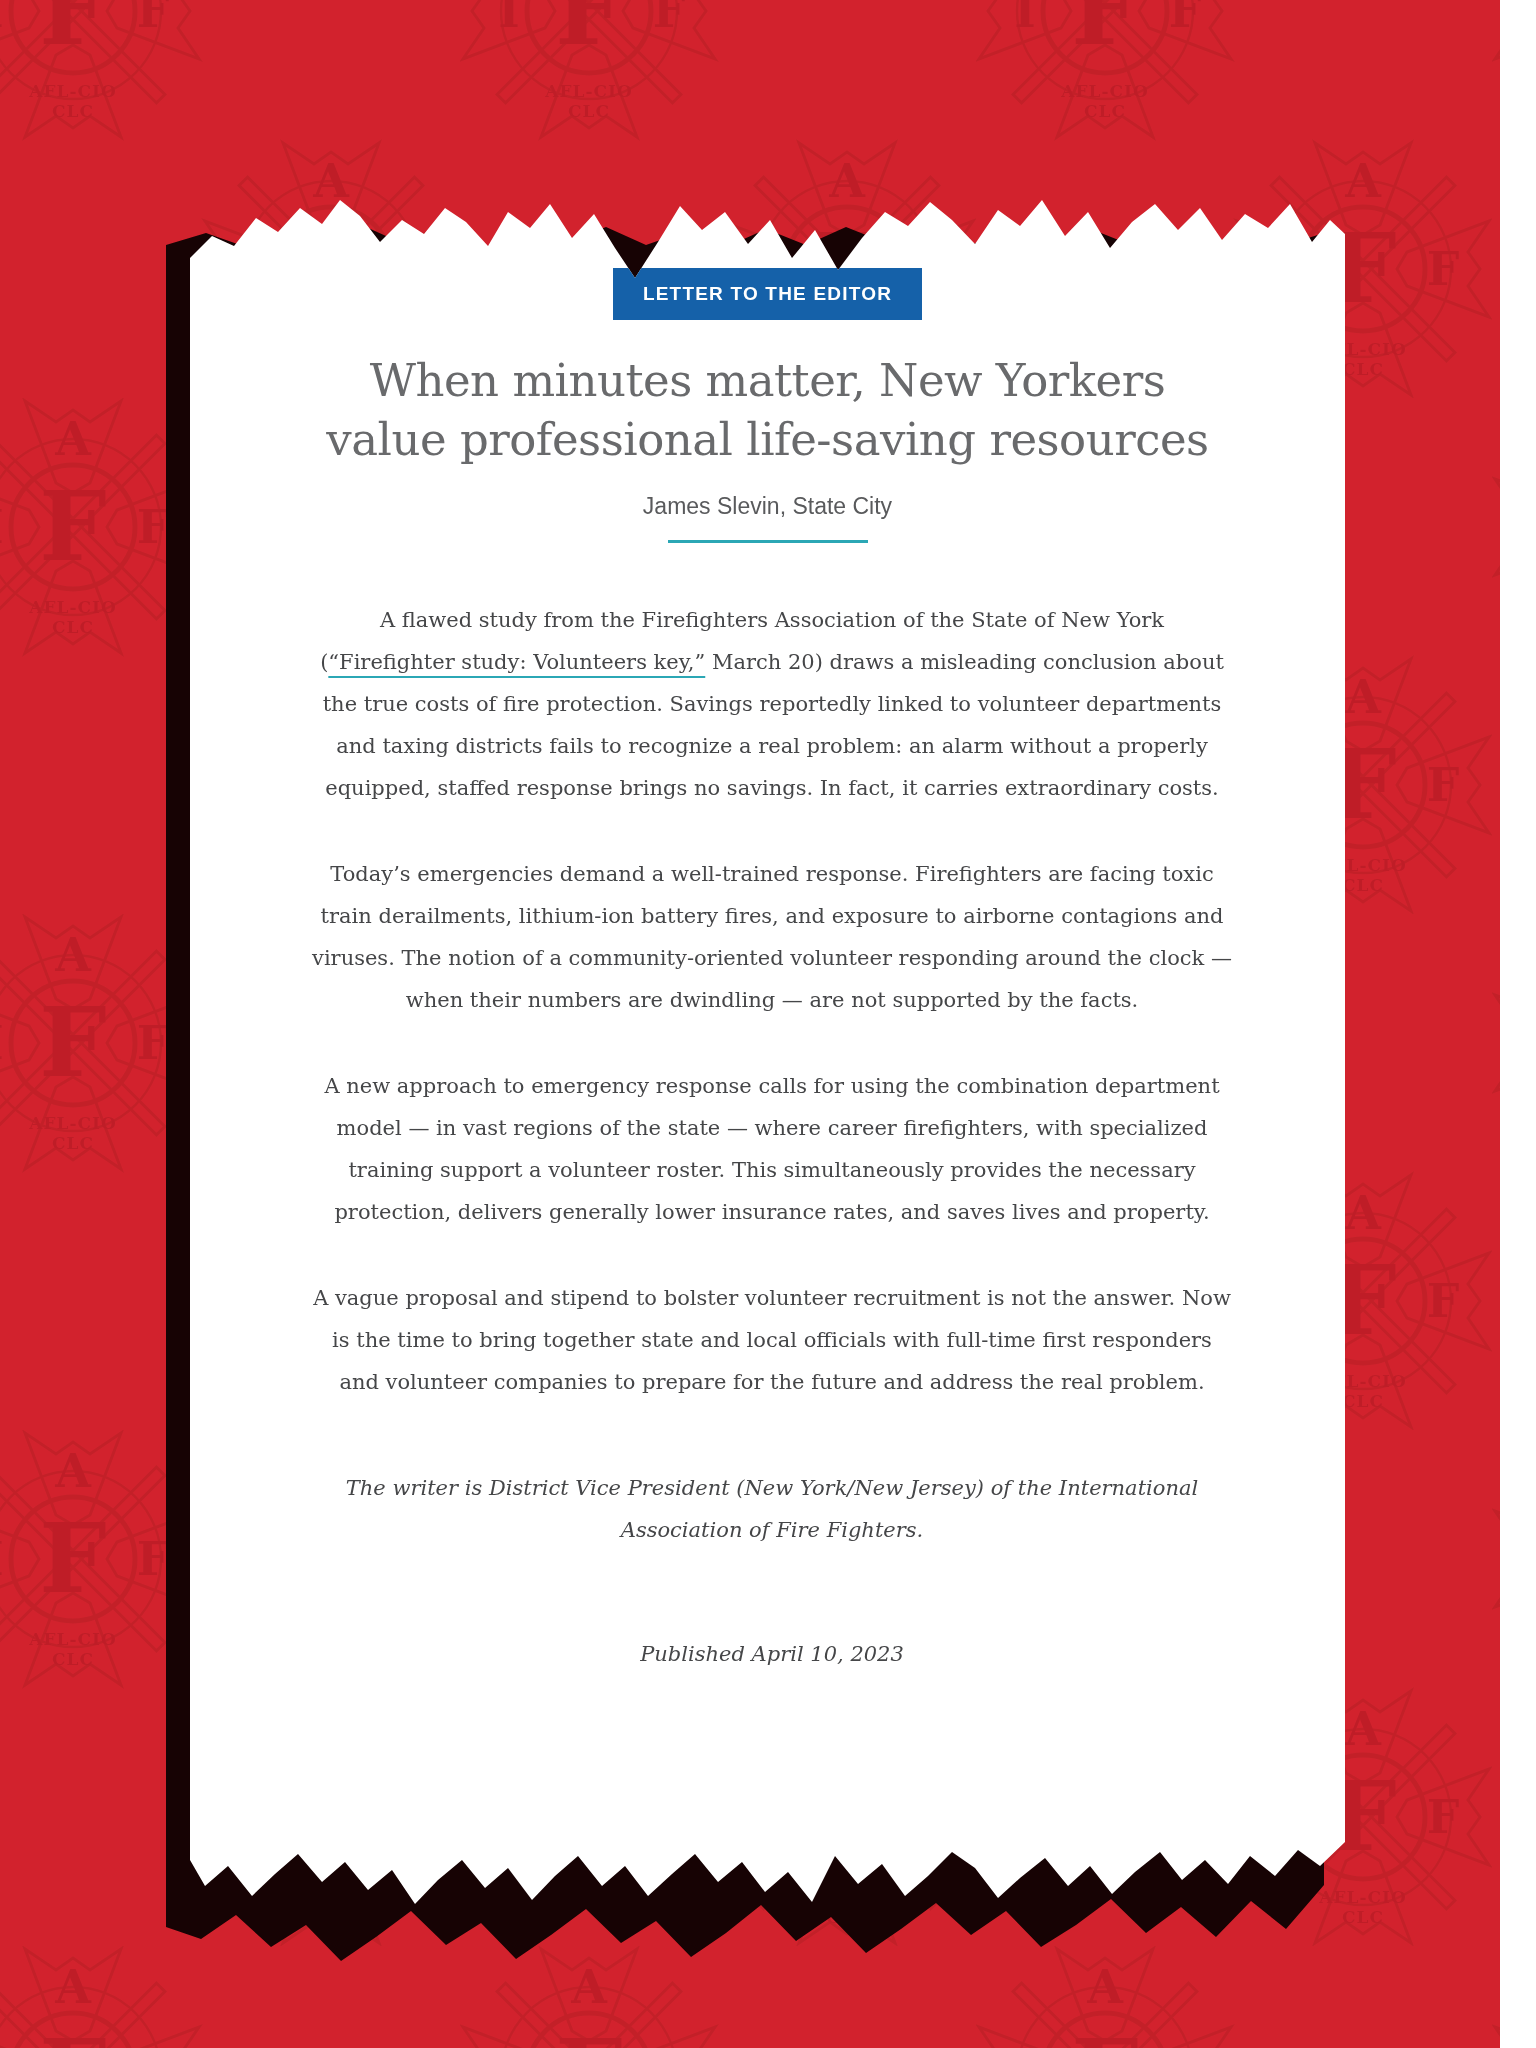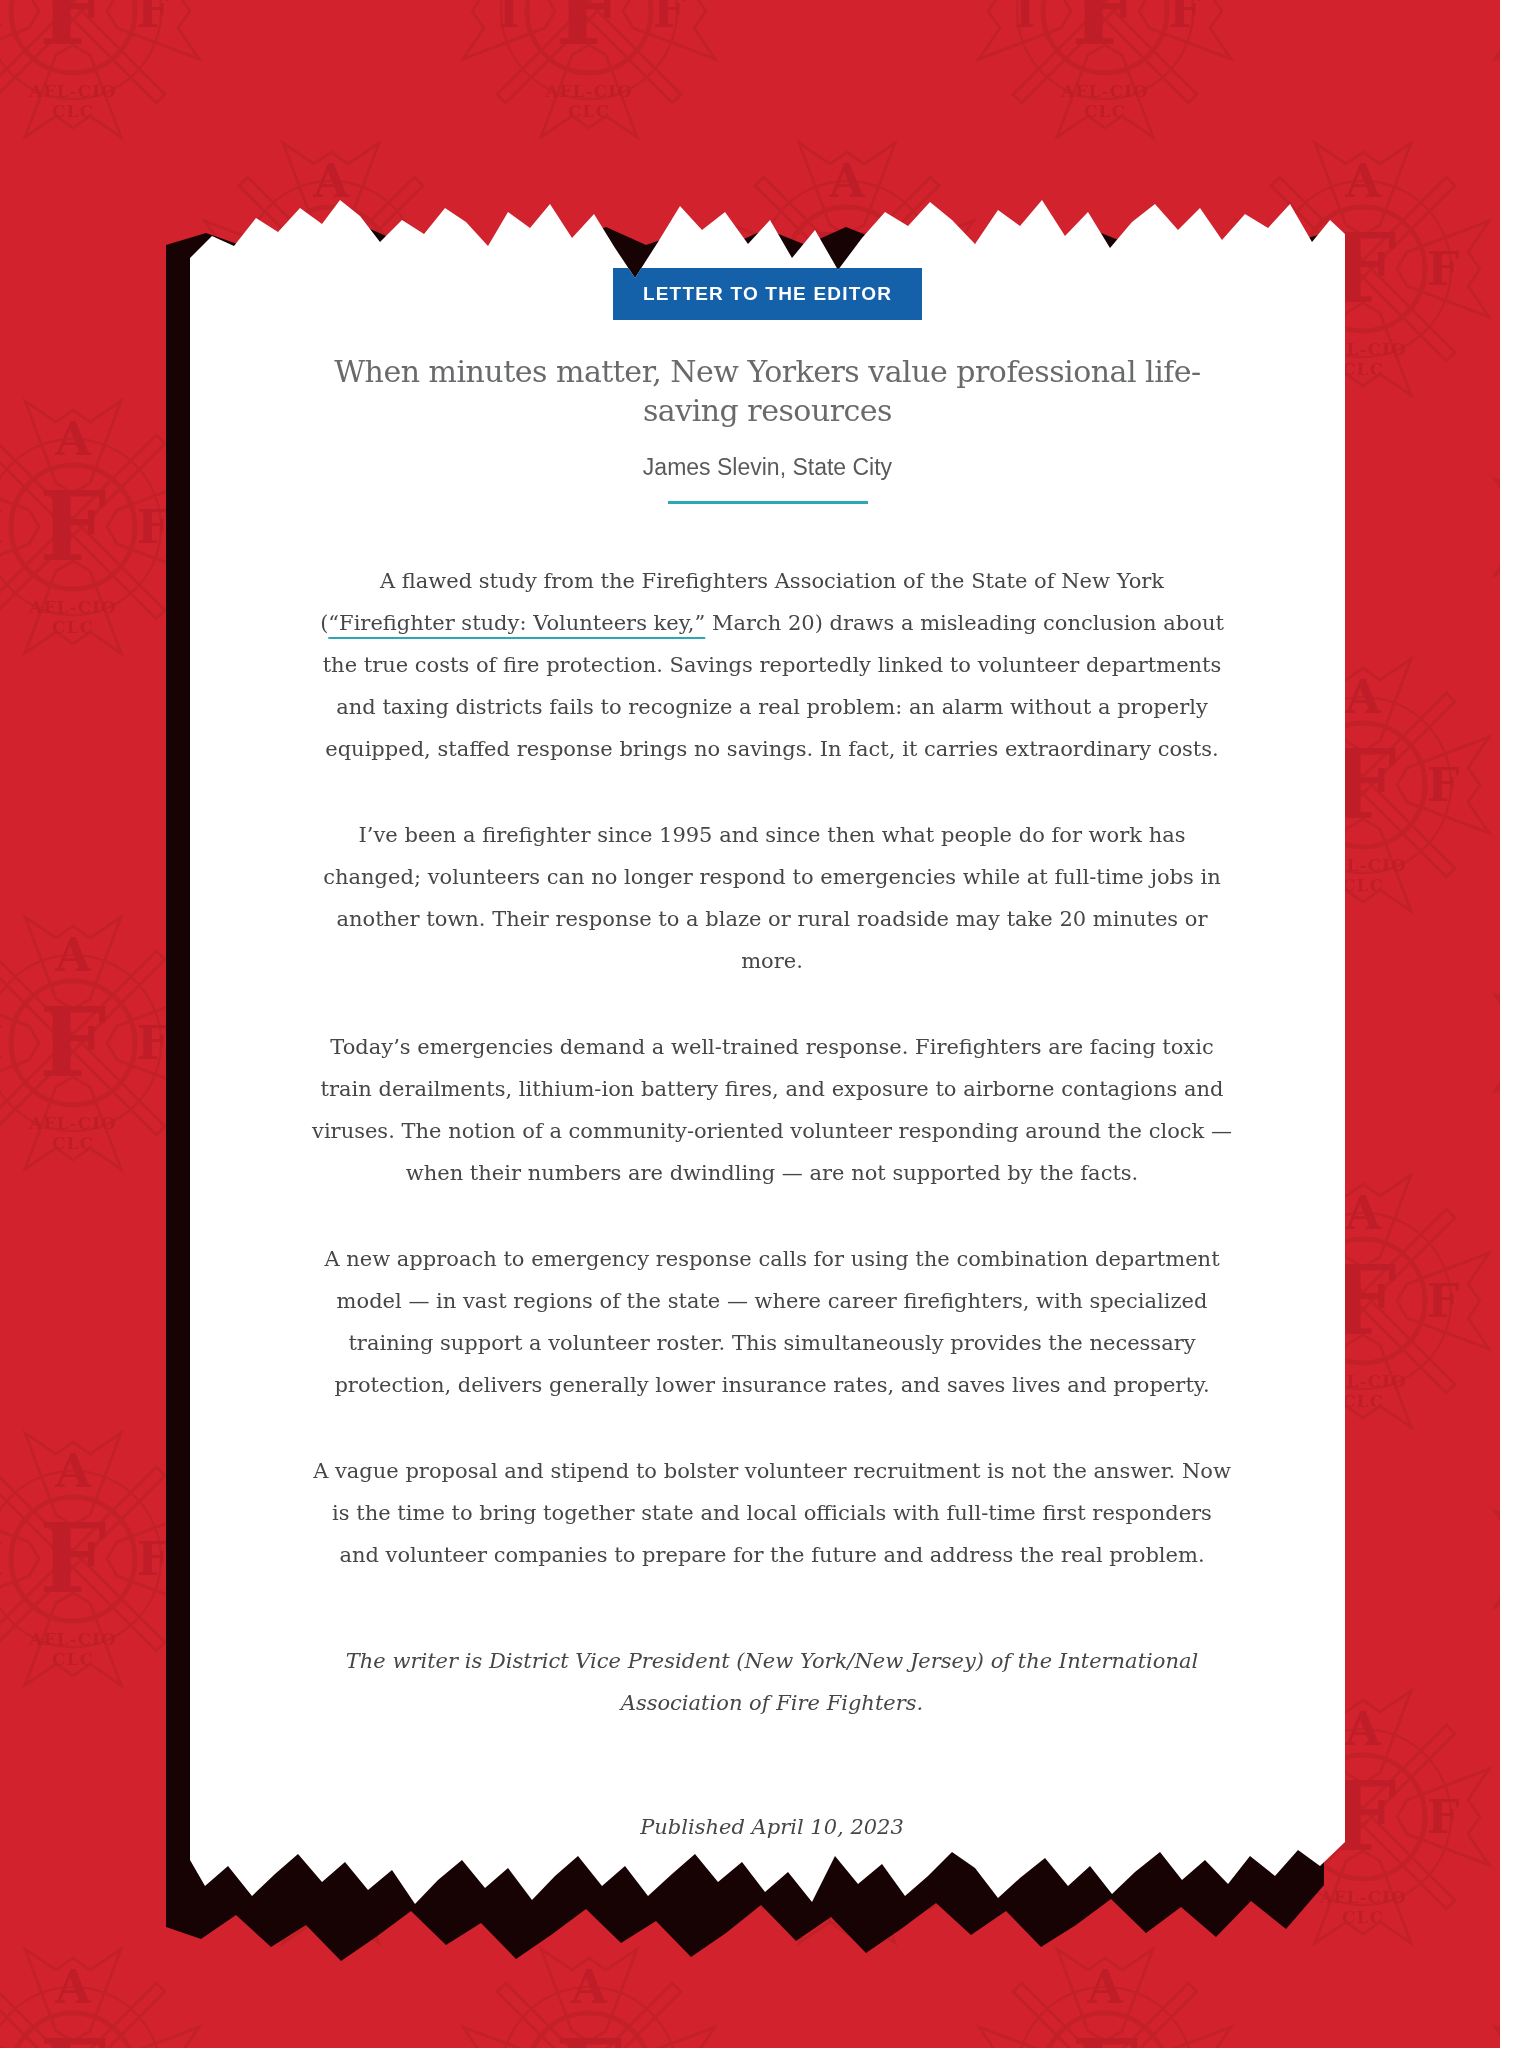--- a/index.html
+++ b/index.html
@@ -56,21 +56,21 @@
   .kicker {
     display:inline-block; background:#1561a9; color:#ffffff;
     font-family:"Liberation Sans", sans-serif; font-weight:bold;
     font-size:19px; letter-spacing:1.2px;
     padding:15px 30px; min-width:228px; border:none; cursor:pointer;
   }
 
   .headline {
     margin:32px auto 0 auto; max-width:900px;
     font-family:"DejaVu Serif", serif; font-weight:400;
-    font-size:30px; line-height:1.3; color:#696a6c; letter-spacing:-0.5px;
+    font-size:45px; line-height:1.3; color:#696a6c; letter-spacing:-0.5px;
   }
 
   .byline {
     margin-top:24px; font-size:23px; color:#595a5c;
     font-family:"Liberation Sans", sans-serif;
   }
 
   .teal-rule {
     width:200px; height:3px; background:#2ba7b5; border:none;
     margin:20px auto 0 auto;
@@ -142,21 +142,20 @@
 
         <div class="byline">James Slevin, State City</div>
 
         <div class="teal-rule"></div>
       </div>
 
       <div class="article-body">
 
         <p><span>A flawed study from the Firefighters Association of the State of New York (</span><a class="inline-link">“Firefighter study: Volunteers key,”</a><span> March 20) draws a misleading conclusion about the true costs of fire protection. Savings reportedly linked to volunteer departments and taxing districts fails to recognize a real problem: an alarm without a properly equipped, staffed response brings no savings. In fact, it carries extraordinary costs.</span></p>
 
-        <p>I’ve been a firefighter since 1995 and since then what people do for work has changed; volunteers can no longer respond to emergencies while at full-time jobs in another town. Their response to a blaze or rural roadside may take 20 minutes or more.</p>
 
         <p>Today’s emergencies demand a well-trained response. Firefighters are facing toxic train derailments, lithium-ion battery fires, and exposure to airborne contagions and viruses. The notion of a community-oriented volunteer responding around the clock — when their numbers are dwindling — are not supported by the facts.</p>
 
         <p>A new approach to emergency response calls for using the combination department model — in vast regions of the state — where career firefighters, with specialized training support a volunteer roster. This simultaneously provides the necessary protection, delivers generally lower insurance rates, and saves lives and property.</p>
 
         <p>A vague proposal and stipend to bolster volunteer recruitment is not the answer. Now is the time to bring together state and local officials with full-time first responders and volunteer companies to prepare for the future and address the real problem.</p>
 
         <p class="writer-note">The writer is District Vice President (New York/New Jersey) of the International Association of Fire Fighters.</p>
 
         <p class="published">Published April 10, 2023</p>

